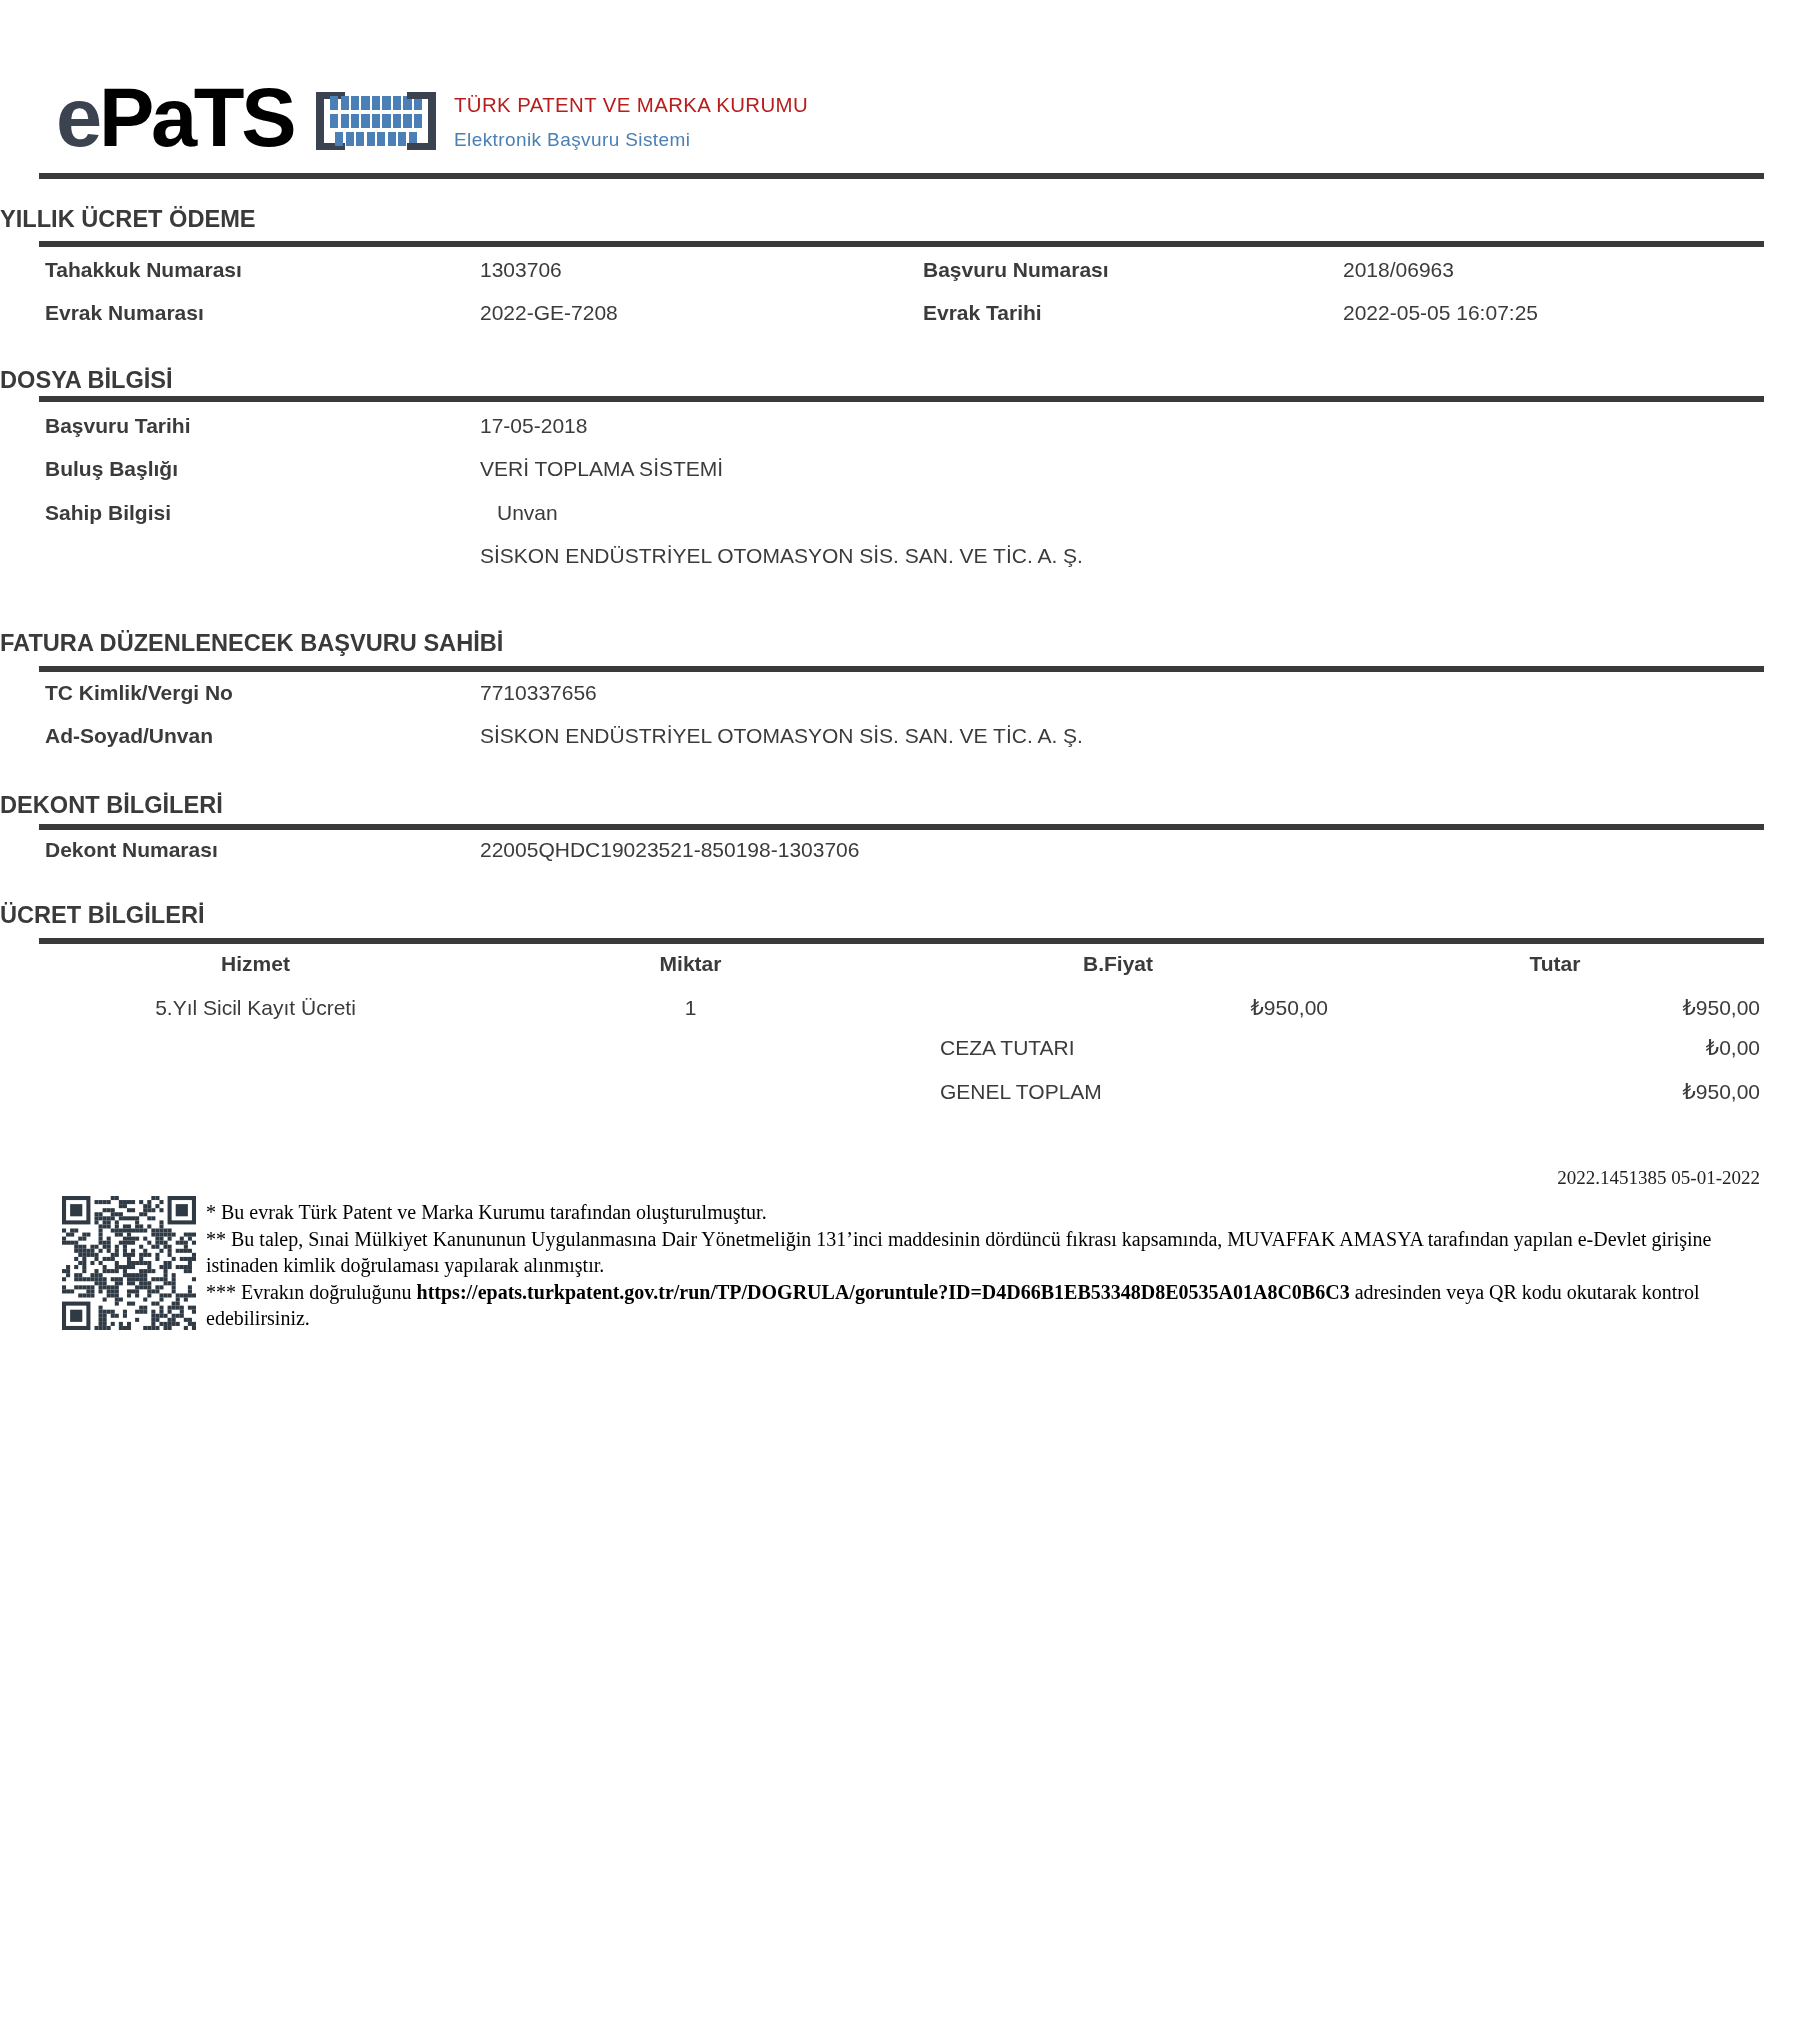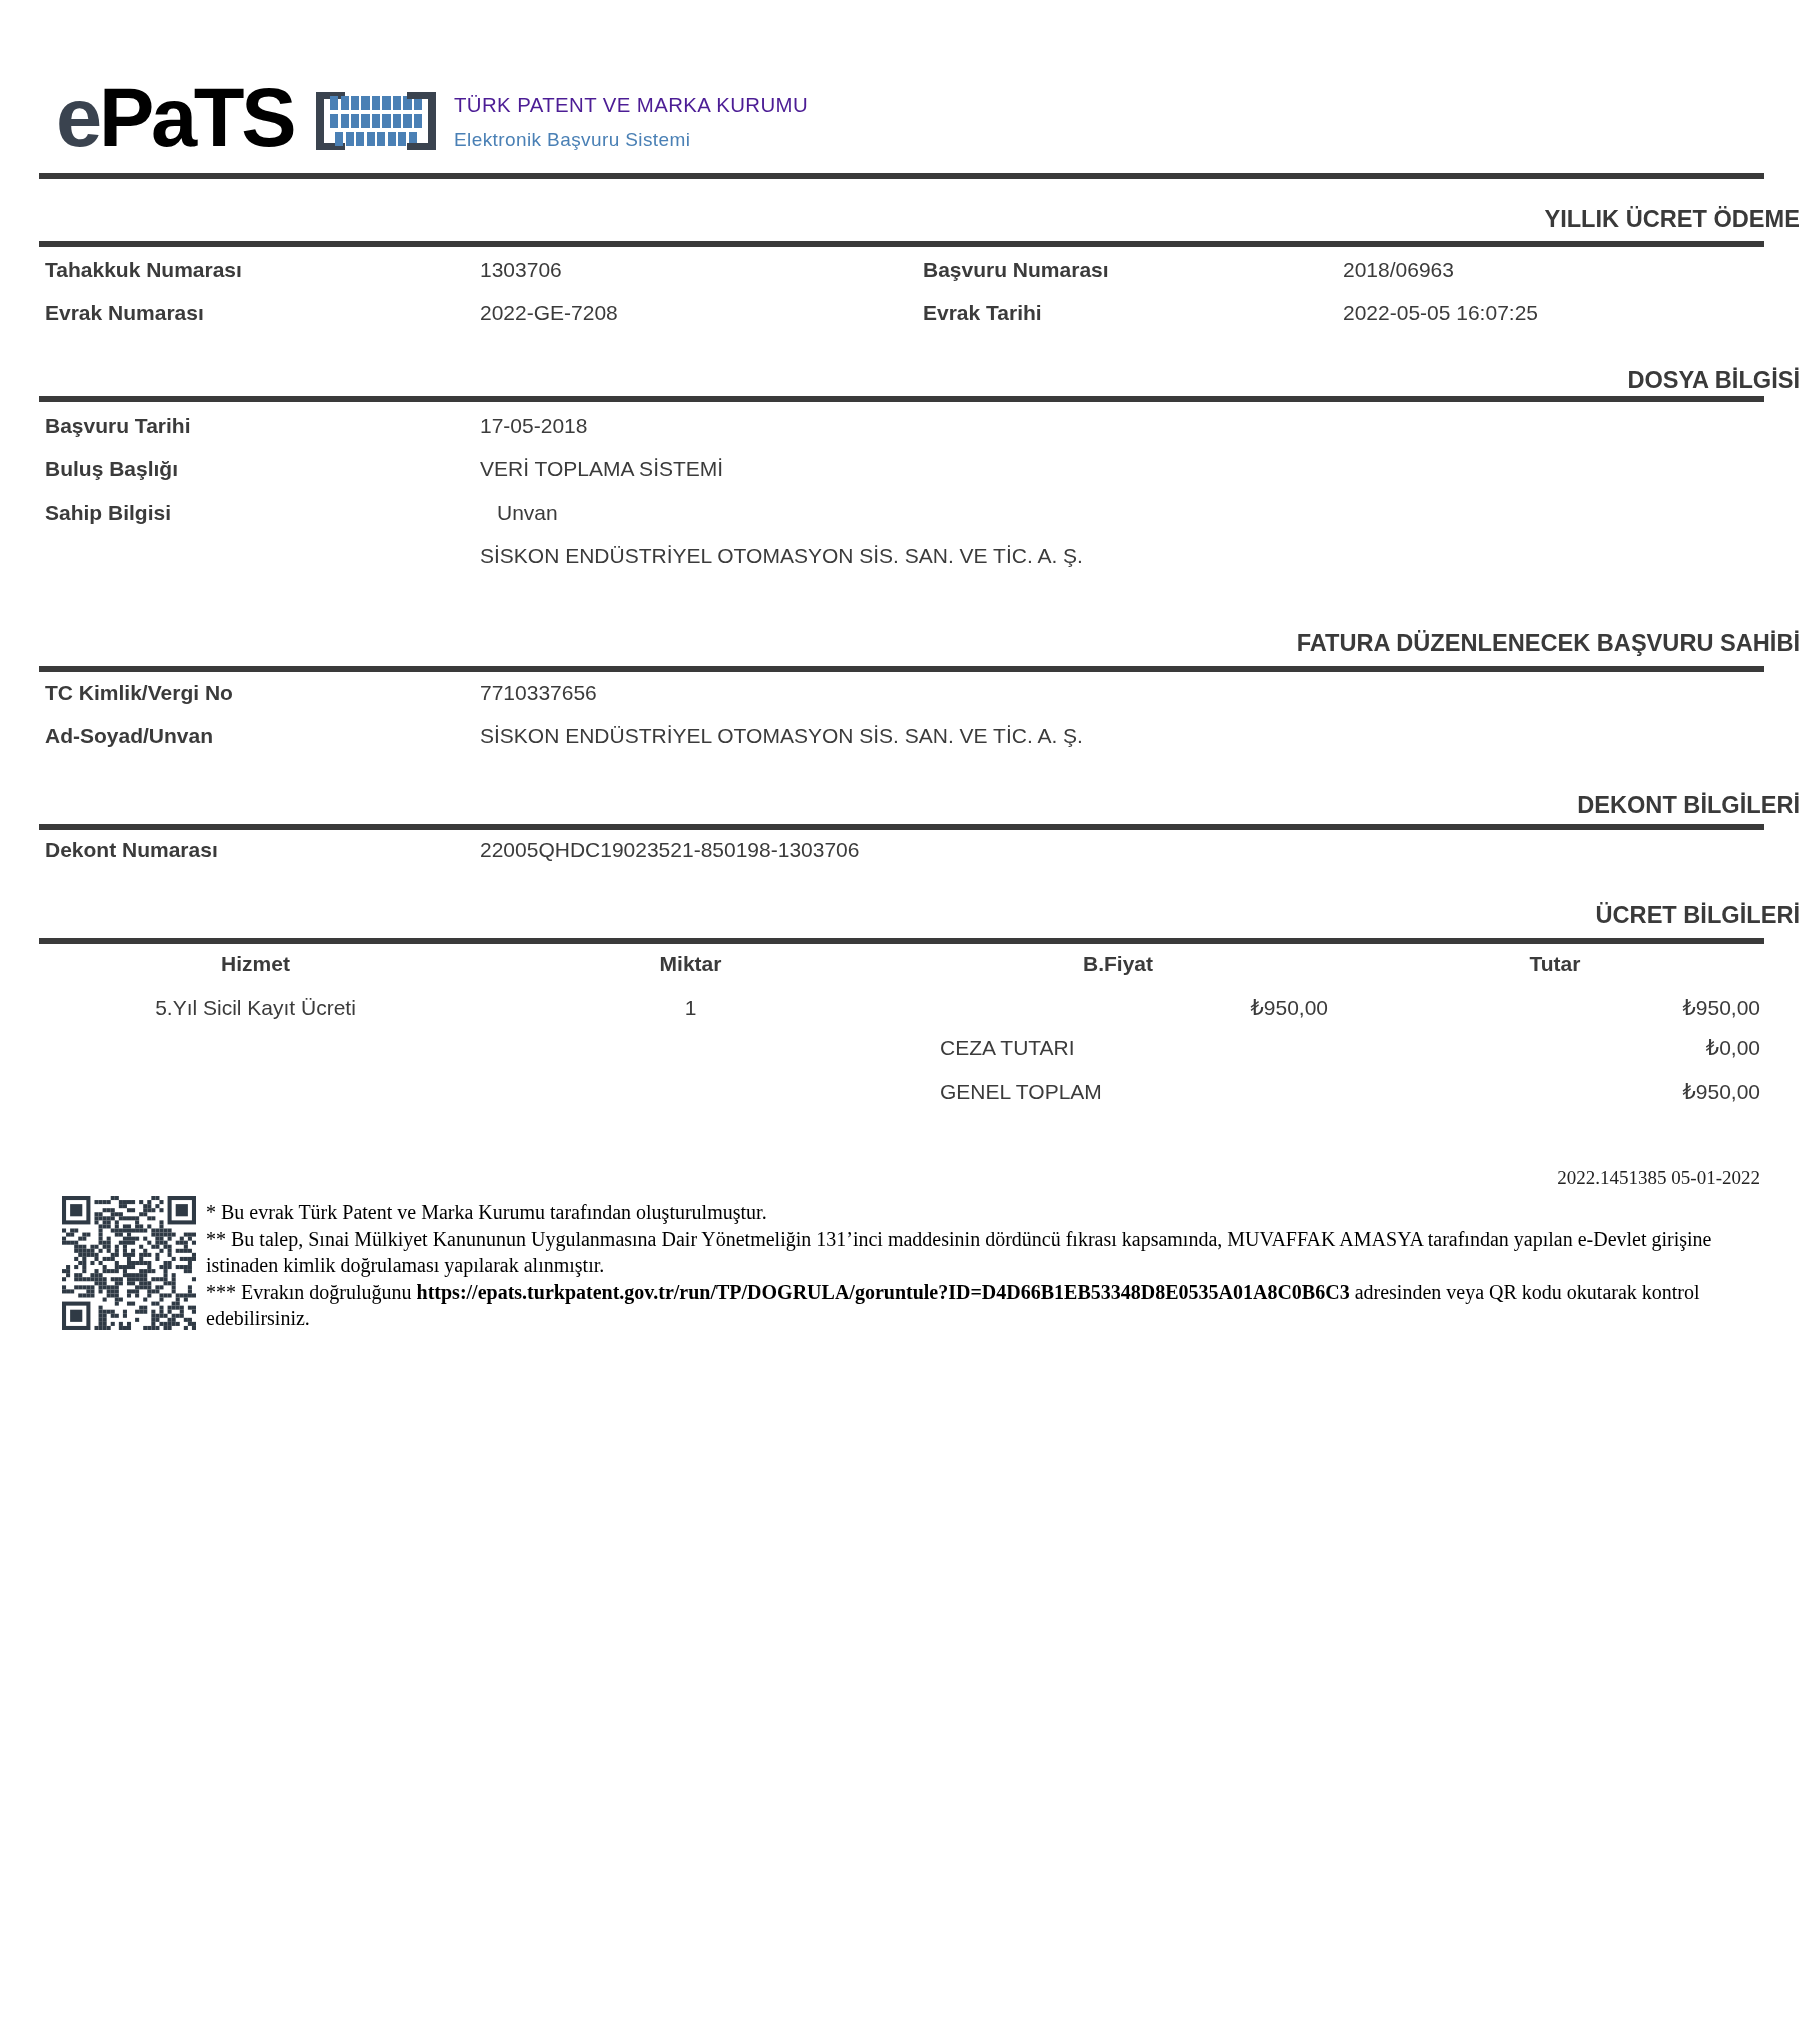--- a/index.html
+++ b/index.html
@@ -26,33 +26,33 @@
   .br-l{left:0; border-left:8.1px solid #3a434f; border-top:7.3px solid #3a434f; border-bottom:7.3px solid #3a434f;}
   .br-r{right:0; border-right:8.1px solid #3a434f; border-top:7.3px solid #3a434f; border-bottom:7.3px solid #3a434f;}
   .epats-grid{
     position:absolute; left:14.7px; right:14.7px; top:4.1px; bottom:4.1px;
     display:flex; flex-direction:column; justify-content:space-between; align-items:center;
   }
   .epats-grid .g-row{display:flex; gap:2.4px; justify-content:center;}
   .epats-grid .g-cell{width:8.1px; height:14px; background:#4a80b5;}
   .org1{
     position:absolute; left:454px; top:94px;
-    font-size:20.4px; color:#4c1d95; letter-spacing:0.4px;text-align:right;
+    font-size:20.4px; color:#b91c1c; letter-spacing:0.4px;text-align:right;
   }
   .org2{
     position:absolute; left:454px; top:120px;
     font-size:19px; color:#4a80b5; letter-spacing:0.4px;margin-top:9px;
   }
   
   .rule{
     position:absolute; left:39px; width:1725px; height:5.7px; background:#3a3a3a;
   }
   
   .sec-title{
-    position:absolute; left:0; width:1800px; text-align:right;
+    position:absolute; left:0; width:1800px; text-align:left;
     font-size:23.6px; font-weight:700; color:#3a3a3a;
   }
   
   .kv{position:absolute; font-size:21px; line-height:24.4px; white-space:nowrap;}
   .kv.lab{font-weight:700;}
   .c1{left:45px;}
   .c2{left:480px;}
   .c3{left:923px;}
   .c4{left:1343px;}
   .indent{padding-left:17px;}

